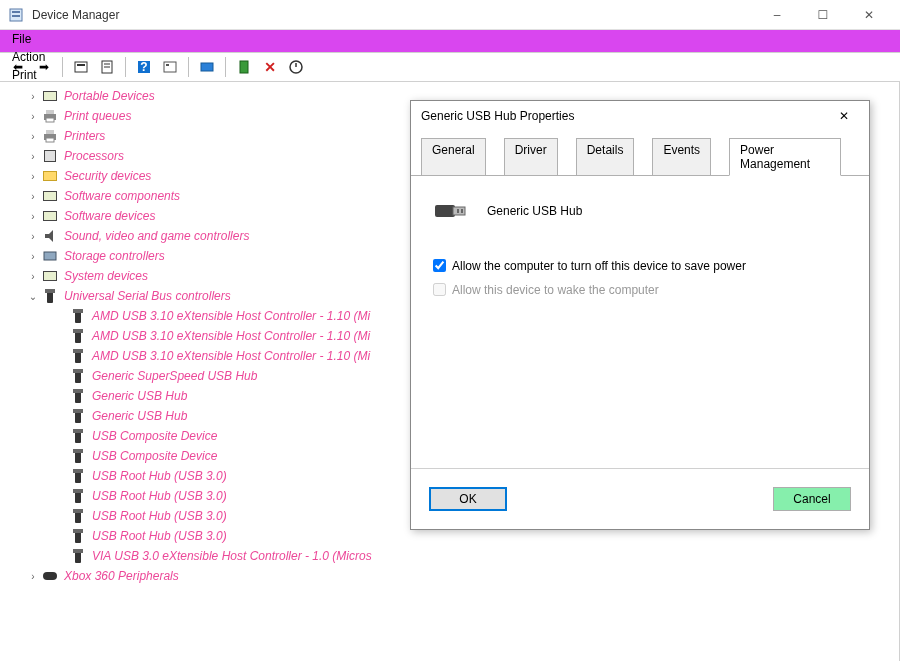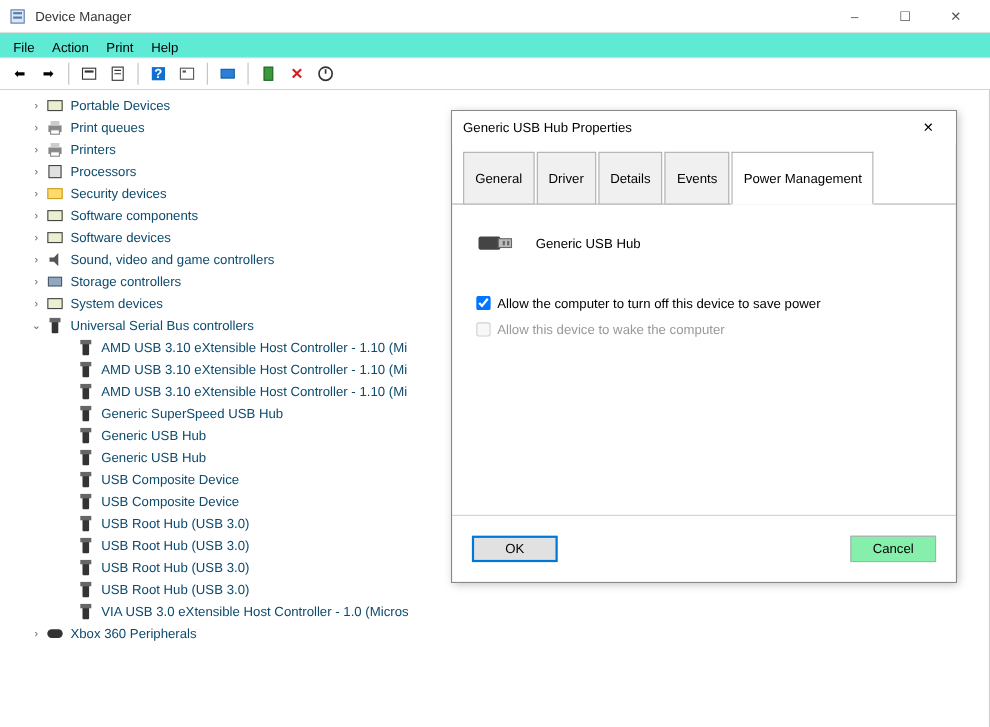--- a/index.html
+++ b/index.html
@@ -6,50 +6,50 @@
   body { background: #fff; width: 900px; height: 661px; overflow: hidden; position: relative; }
   
   
   .titlebar { height: 30px; display: flex; align-items: center; padding: 0 8px; background: #fff; border-bottom: 1px solid #e0e0e0; }
   .titlebar .app-icon { width: 16px; height: 16px; margin-right: 8px; }
   .titlebar .title { flex: 1; color: #333; }
   .win-controls { display: flex; }
   .win-controls .btn { width: 46px; height: 30px; display: flex; align-items: center; justify-content: center; cursor: pointer; color: #555; }
   
   
-  .menubar { height: 22px; display: flex; align-items: flex-end; padding: 0 4px; background: #5eead4; }
+  .menubar { height: 22px; display: flex; align-items: flex-start; padding: 0 4px; background: #d946ef; flex-direction: column; }
   .menubar .menu-item { padding: 2px 8px; cursor: pointer; }
   
   
   .toolbar { height: 30px; display: flex; align-items: center; padding: 0 6px; border-top: 1px solid #d0d0d0; border-bottom: 1px solid #d0d0d0; background: #fff; gap: 2px; }
   .toolbar .tbtn { width: 24px; height: 24px; display: flex; align-items: center; justify-content: center; cursor: pointer; border: 1px solid transparent; }
   .toolbar .sep { width: 1px; height: 20px; background: #c0c0c0; margin: 0 4px; }
   
   
   .main { display: flex; height: calc(661px - 30px - 22px - 30px); position: relative; }
   .tree-pane { flex: 1; overflow-y: auto; padding: 4px 8px; background: #fff; border-right: 1px solid #d0d0d0; }
   .tree-pane::-webkit-scrollbar { width: 17px; }
   .tree-pane::-webkit-scrollbar-track { background: #f0f0f0; }
   .tree-pane::-webkit-scrollbar-thumb { background: #c0c0c0; }
   
   .tree-node { display: flex; align-items: center; height: 20px; white-space: nowrap; }
   .tree-node .expander { width: 14px; height: 14px; display: flex; align-items: center; justify-content: center; margin-right: 2px; color: #666; font-size: 10px; cursor: pointer; }
   .tree-node .dev-icon { width: 16px; height: 16px; margin-right: 6px; display: flex; align-items: center; justify-content: center; }
-  .tree-node .label { color: #0c4a6e; cursor: default; }
+  .tree-node .label { color: #ec4899; cursor: default; font-style: italic; }
   .tree-indent-1 { padding-left: 18px; }
   .tree-indent-2 { padding-left: 46px; }
   
   
   .dialog { position: absolute; left: 410px; top: 100px; width: 460px; height: 430px; background: #fff; border: 1px solid #888; box-shadow: 2px 2px 8px rgba(0,0,0,0.25); display: flex; flex-direction: column; }
   .dialog-title { height: 30px; display: flex; align-items: center; padding: 0 10px; background: #fff; }
   .dialog-title .t { flex: 1; color: #000; }
   .dialog-title .close { width: 30px; height: 30px; display: flex; align-items: center; justify-content: center; cursor: pointer; font-size: 14px; }
   
   .tabstrip { display: flex; padding: 6px 10px 0 10px; border-bottom: 1px solid #b0b0b0; margin-bottom: -1px; }
-  .tabstrip .tab { padding: 16px 10px; border: 1px solid #b0b0b0; background: #f0f0f0; margin-right: 2px; cursor: pointer; position: relative; bottom: -1px; }
+  .tabstrip .tab { padding: 4px 10px; border: 1px solid #b0b0b0; background: #f0f0f0; margin-right: 18px; cursor: pointer; position: relative; bottom: -1px; }
   .tabstrip .tab.active { background: #fff; border-bottom-color: #fff; }
   
   .tab-body { flex: 1; padding: 18px 22px; }
   .dev-info { display: flex; align-items: center; margin-bottom: 30px; }
   .dev-info .dicon { width: 36px; height: 36px; margin-right: 18px; display:flex; align-items:center; justify-content:center; }
   .dev-info .dname { color: #000; }
   
   .check-row { display: flex; align-items: flex-start; margin-bottom: 10px; }
   .check-row input[type=checkbox] { margin-right: 6px; }
   .check-row.disabled { color: #999; }

